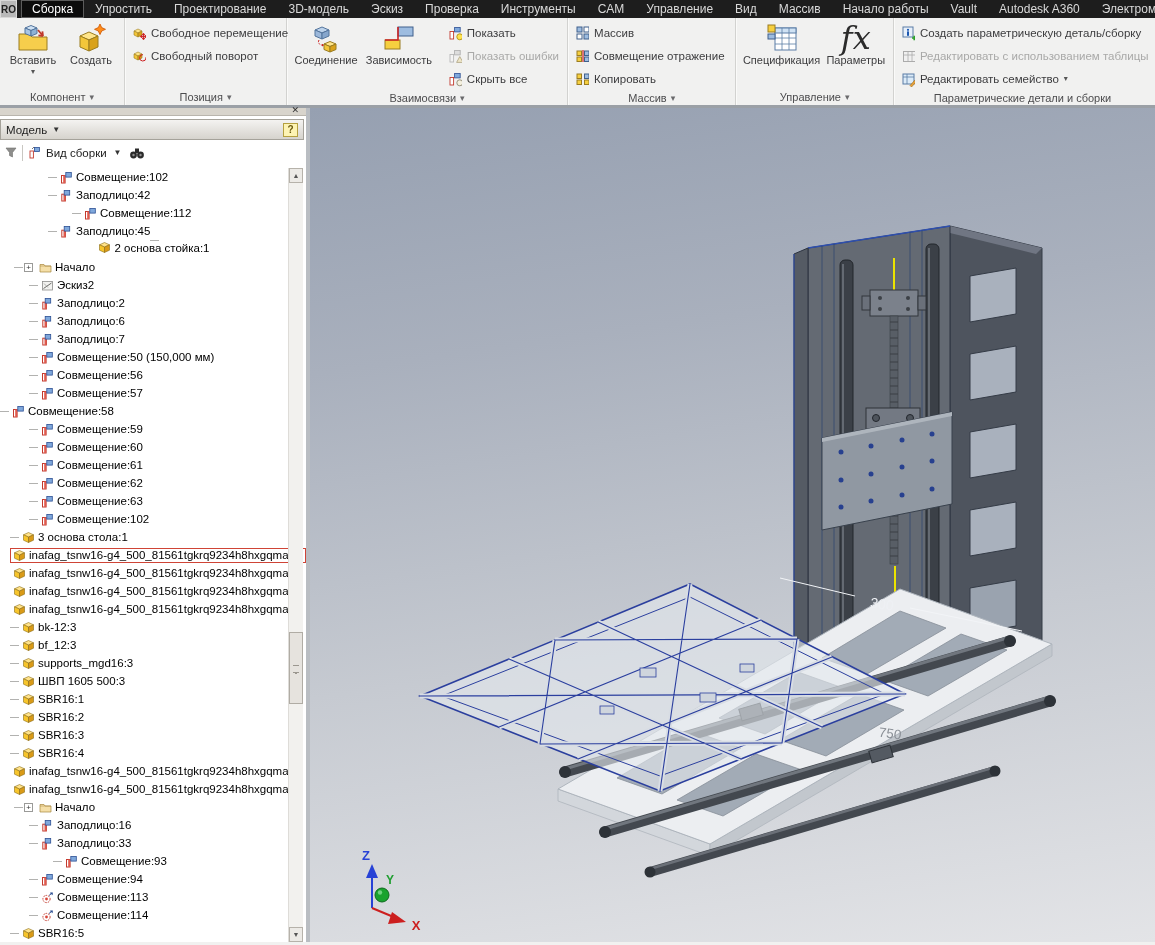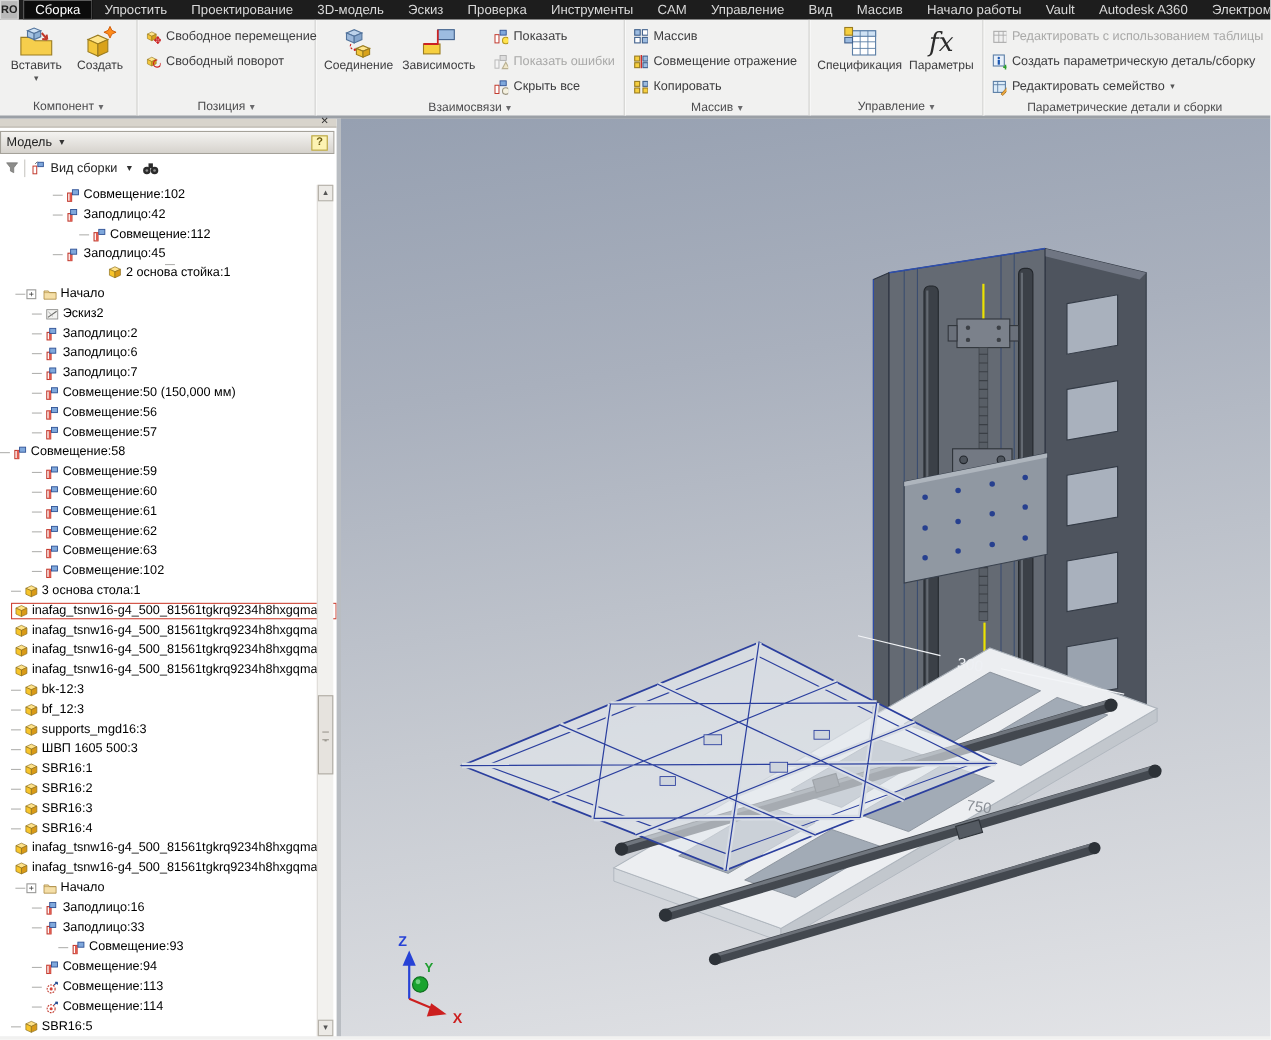--- a/index.html
+++ b/index.html
@@ -18,21 +18,21 @@
   .panel-body { flex: 1; display: flex; align-items: flex-start; padding: 3px 4px 0 4px; }
   .panel-label { height: 17px; display: flex; align-items: center; justify-content: center; gap: 4px; font-size: 11px; color: #4c4c4e; }
   .panel-label::after { content: "▾"; font-size: 9px; color: #6a6a6c; }
   .panel-label.nocaret::after { content: ""; }
   .bigbtn { width: 62px; display: flex; flex-direction: column; align-items: center; gap: 1px; font-size: 11px; color: #3c3c3e; text-align: center; padding-top: 2px; cursor: default; }
   .bigbtn .drop { font-size: 8px; color: #555; }
   .smallcol { display: flex; flex-direction: column; justify-content: flex-start; }
   .smallbtn { display: flex; align-items: center; gap: 5px; height: 23px; padding: 0 4px; font-size: 11.5px; color: #3c3c3e; white-space: nowrap; cursor: default; }
   .smallbtn.disabled { color: #a9a9a8; }
   .smallbtn .caret { font-size: 8px; color: #555; }
-  .fx { font-family: "DejaVu Serif", serif; font-style: italic; font-size: 24px; color: #2b2b2b; line-height: 30px; }
+  .fx { font-family: "DejaVu Serif", serif; font-style: italic; font-size: 32px; color: #2b2b2b; line-height: 30px; }
 
   
   .main { display: flex; height: 834px; }
 
   
   .browser { position: relative; width: 310px; background: #ffffff; border-right: 4px solid #b9bdc2; display: flex; flex-direction: column; }
   .browser-strip { height: 8px; background: #d8d4cc; border-bottom: 1px solid #b9b5ad; position: relative; }
   .browser-strip .closex { position: absolute; right: 7px; top: -3px; font-size: 9px; color: #333; cursor: default; }
   .browser-header { height: 21px; margin: 3px 2px 0 0; background: linear-gradient(#f4f3f1, #d6d3cd); border: 1px solid #a5a29a; display: flex; align-items: center; padding: 0 5px; font-size: 11.5px; color: #1e1e1e; }
   .browser-header .hdr-caret { font-size: 8px; color: #333; margin-left: 5px; }
@@ -284,39 +284,39 @@
         </div>
       </div>
       <div class="panel-label">
           <span>Управление</span>
         </div>
     </div>
 
     <div class="panel" style="width:262px;border-right:none;overflow:hidden">
       <div class="panel-body">
         <div class="smallcol">
-          <div class="smallbtn disabled">
-            <span class="ticon">
-                <svg width="15" height="15">
-                  <rect x="1.5" y="2.5" width="12" height="10" fill="#f0f0f0" stroke="#ababab"></rect>
-                  <path d="M1.5 6 H13.5 M6 2.5 V12.5 M10 2.5 V12.5" stroke="#ababab" stroke-width="0.8"></path>
-                </svg>
-              </span>
-            <span>Редактировать с использованием таблицы</span>
-          </div>
           <div class="smallbtn">
             <span class="ticon">
                 <svg width="15" height="15">
                   <rect x="1" y="1" width="10" height="10" fill="#e8f0fa" stroke="#5a7da5"></rect>
                   <circle cx="6" cy="3.8" r="1.1" fill="#1a56b0"></circle>
                   <rect x="5" y="5.4" width="2" height="4.4" fill="#1a56b0"></rect>
                   <path d="M10 12 h4.4 M12.2 9.8 v4.4" stroke="#2ca02c" stroke-width="1.6"></path>
                 </svg>
               </span>
             <span>Создать параметрическую деталь/сборку</span>
+          </div>
+          <div class="smallbtn disabled">
+            <span class="ticon">
+                <svg width="15" height="15">
+                  <rect x="1.5" y="2.5" width="12" height="10" fill="#f0f0f0" stroke="#ababab"></rect>
+                  <path d="M1.5 6 H13.5 M6 2.5 V12.5 M10 2.5 V12.5" stroke="#ababab" stroke-width="0.8"></path>
+                </svg>
+              </span>
+            <span>Редактировать с использованием таблицы</span>
           </div>
           <div class="smallbtn">
             <span class="ticon">
                 <svg width="15" height="15">
                   <rect x="1" y="2" width="11" height="10" fill="#dcebf8" stroke="#5a7da5"></rect>
                   <path d="M1 5 H12 M5 2 V12" stroke="#5a7da5" stroke-width="0.8"></path>
                   <path d="M8 13.5 L13.5 7.5 L15 9 L9.5 15 Z" fill="#e8a33d" stroke="#9a6a18" stroke-width="0.6"></path>
                 </svg>
               </span>
             <span>Редактировать семейство</span>

